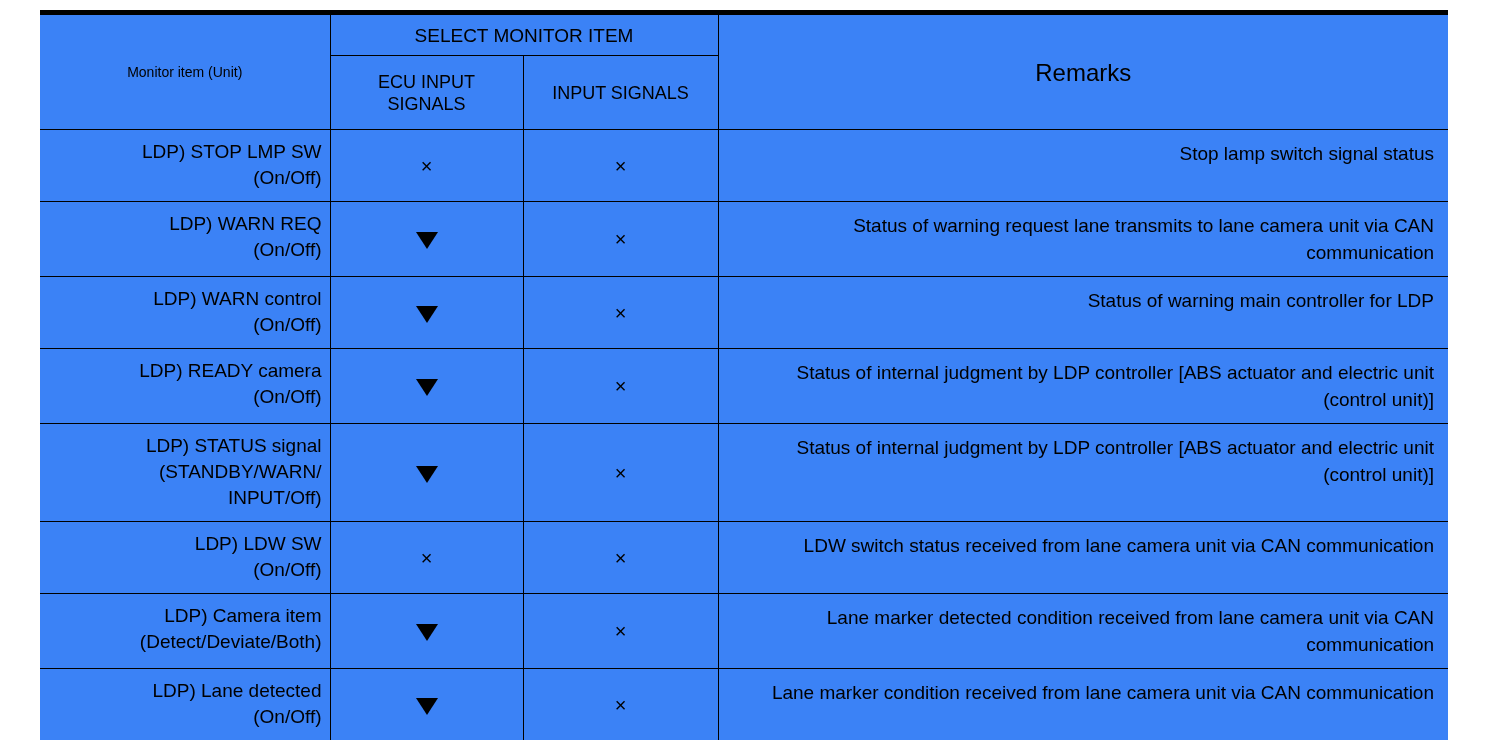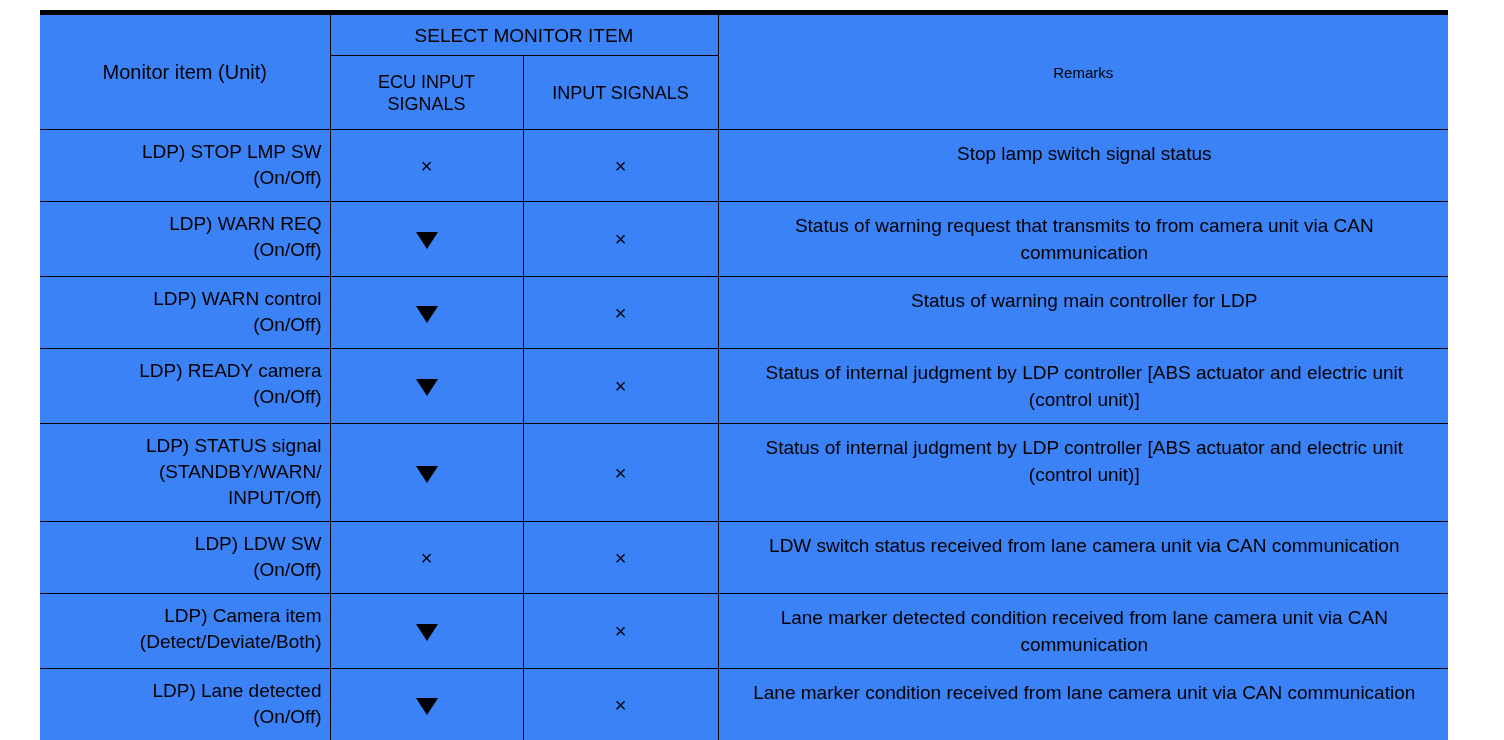--- a/index.html
+++ b/index.html
@@ -51,21 +51,21 @@
     border-left: none;
   }
   .monitor-table tr > td:last-child,
   .monitor-table tr > th:last-child {
     border-right: none;
   }
 
   
   th.h-item {
     text-align: center;
-    font-size: 20px;
+    font-size: 14px;
     line-height: 23px;
     height: 113px;
     padding: 0 6px;
   }
   th.h-group {
     text-align: center;
     font-size: 19px;
     line-height: 23px;
     height: 40px;
     padding: 0 6px;
@@ -73,21 +73,21 @@
   }
   th.h-sub {
     text-align: center;
     font-size: 18px;
     line-height: 22px;
     height: 73px;
     padding: 0 4px;
   }
   th.h-remarks {
     text-align: center;
-    font-size: 15px;
+    font-size: 24px;
     line-height: 23px;
     padding: 0 18px;
     border-top: none;
   }
 
   
   td.c-item {
     font-size: 19px;
     line-height: 26px;
     padding: 9px 8px 10px 14px;
@@ -97,21 +97,21 @@
   td.c-mark {
     text-align: center;
     vertical-align: middle;
     font-size: 20px;
     line-height: 20px;
   }
   td.c-remarks {
     font-size: 19px;
     line-height: 27px;
     padding: 10px 14px 10px 16px;
-    text-align: center;
+    text-align: right;
     vertical-align: top;
   }
 
   .mark-x {
     display: inline-block;
     font-size: 20px;
     line-height: 1;
   }
   .mark-tri {
     display: inline-block;
@@ -160,21 +160,21 @@
           <td class="c-mark"><span class="mark-x">×</span></td>
           <td class="c-remarks">Stop lamp switch signal status</td>
         </tr>
         <tr>
           <td class="c-item">
             <span class="line2">LDP) WARN REQ</span>
             <span class="line2">(On/Off)</span>
           </td>
           <td class="c-mark"><span class="mark-tri" title="▼"></span></td>
           <td class="c-mark"><span class="mark-x">×</span></td>
-          <td class="c-remarks">Status of warning request that transmits to from camera unit via CAN communication</td>
+          <td class="c-remarks">Status of warning request lane transmits to lane camera unit via CAN communication</td>
         </tr>
         <tr>
           <td class="c-item">
             <span class="line2">LDP) WARN control</span>
             <span class="line2">(On/Off)</span>
           </td>
           <td class="c-mark"><span class="mark-tri" title="▼"></span></td>
           <td class="c-mark"><span class="mark-x">×</span></td>
           <td class="c-remarks">Status of warning main controller for LDP</td>
         </tr>

